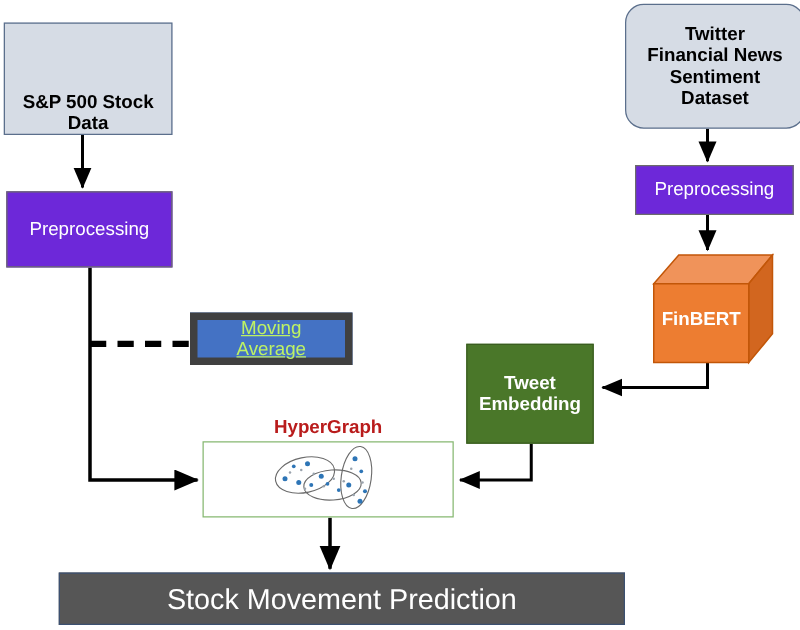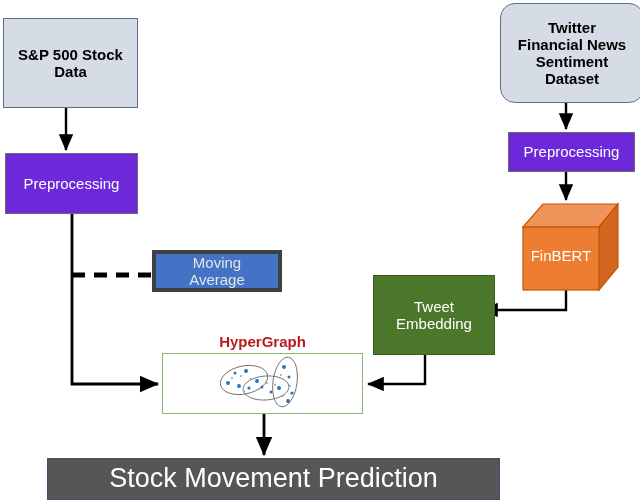--- a/index.html
+++ b/index.html
@@ -44,39 +44,40 @@
     background: #6d28d9;
     border: 1px solid #6b6b6b;
     color: #ffffff;
     font-weight: normal;
     font-size: 15px;
   }
 
   
   .box-blue {
     background: #4472c4;
-    border: 4px solid #404040;
-    color: #e5e5e5;
-    font-size: 15px;
+    border: 6px solid #404040;
+    color: #bef264;
+    font-size: 15px;
+    text-decoration: underline;
   }
 
   
   .box-green {
     background: #4a7729;
     border: 1px solid #3a5d20;
     color: #ffffff;
     font-size: 15px;
   }
 
   
   .box-grey {
     background: #565656;
     border: 1px solid #3c5070;
     color: #ffffff;
-    font-size: 27px;
+    font-size: 23px;
   }
 
   
   .box-hyper {
     background: #ffffff;
     border: 1px solid #86b871;
   }
   .hyper-label {
     position: absolute;
     width: 100%;
@@ -134,21 +135,21 @@
 
     <path d="M 72,214 L 72,384 L 158,384" stroke="#000000" stroke-width="2.8" fill="none" marker-end="url(#arrowhead)"></path>
 
     <line x1="72" y1="275" x2="154" y2="275" stroke="#000000" stroke-width="5" stroke-dasharray="13,9"></line>
 
     <path d="M 425,355 L 425,384 L 368,384" stroke="#000000" stroke-width="2.4" fill="none" marker-end="url(#arrowhead)"></path>
 
     <line x1="264" y1="414" x2="264" y2="455" stroke="#000000" stroke-width="2.8" marker-end="url(#arrowhead)"></line>
   </svg>
 
-  <div class="node box-source" style="left:3px; top:18px; width:135px; height:90px;">
+  <div class="node box-source" style="left:3px; top:18px; width:135px; height:90px;align-items:flex-end;">
     <span class="node-text">S&amp;P 500 Stock
 Data</span>
   </div>
 
   <div class="node box-source" style="left:500px; top:3px; width:144px; height:100px;border-radius:15px;">
     <span class="node-text">Twitter
 Financial News
 Sentiment
 Dataset</span>
   </div>
@@ -163,29 +164,29 @@
 
   <div class="cube" style="left:521px; top:200px; width:100px; height:92px;">
     <svg width="100" height="92" viewBox="0 0 100 92">
 
       <polygon points="2,27 22,4 97,4 78,27" fill="#f0935a" stroke="#c25608" stroke-width="1.2"></polygon>
 
       <polygon points="78,27 97,4 97,67 78,90" fill="#d2661f" stroke="#c25608" stroke-width="1.2"></polygon>
 
       <rect x="2" y="27" width="76" height="63" fill="#ed7d31" stroke="#c25608" stroke-width="1.2"></rect>
     </svg>
-    <span class="cube-label" style="left:2px; width:76px; top:47px;">FinBERT</span>
+    <span class="cube-label" style="left:2px; width:76px; top:47px;font-weight:bold;">FinBERT</span>
   </div>
 
   <div class="node box-blue" style="left:152px; top:250px; width:130px; height:42px;">
     <span class="node-text">Moving
 Average</span>
   </div>
 
-  <div class="node box-green" style="left:373px; top:275px; width:122px; height:80px;">
+  <div class="node box-green" style="left:373px; top:275px; width:102px; height:80px;font-weight:bold;">
     <span class="node-text">Tweet
 Embedding</span>
   </div>
 
   <div class="node box-hyper" style="left:162px; top:353px; width:201px; height:61px;">
     <span class="hyper-label">HyperGraph</span>
     <svg width="100" height="58" viewBox="0 0 100 58" style="position:absolute; left:50px; top:1px;">
       <g fill="none" stroke="#6b6b6b" stroke-width="0.9">
         <ellipse cx="31" cy="25" rx="24" ry="14" transform="rotate(-12 31 25)"></ellipse>
         <ellipse cx="53" cy="33" rx="23" ry="12" transform="rotate(-4 53 33)"></ellipse>

